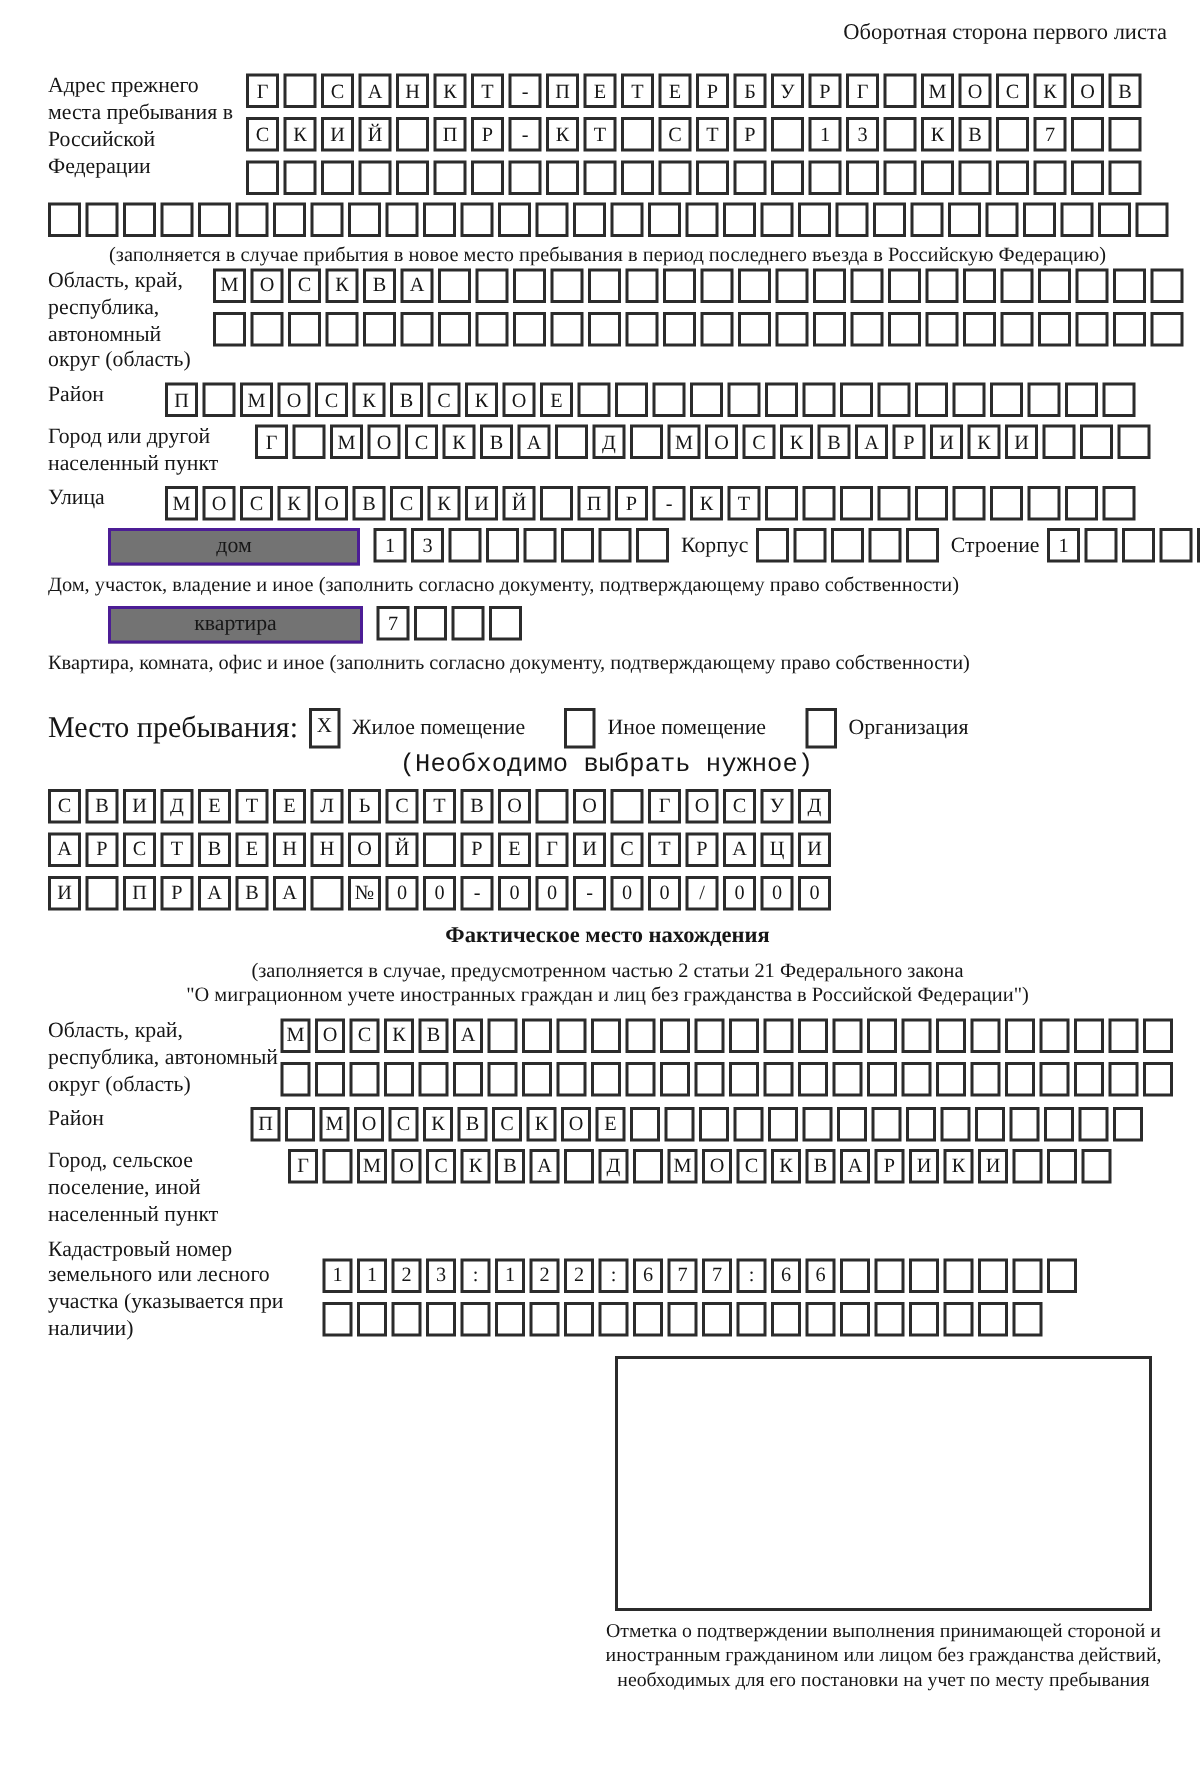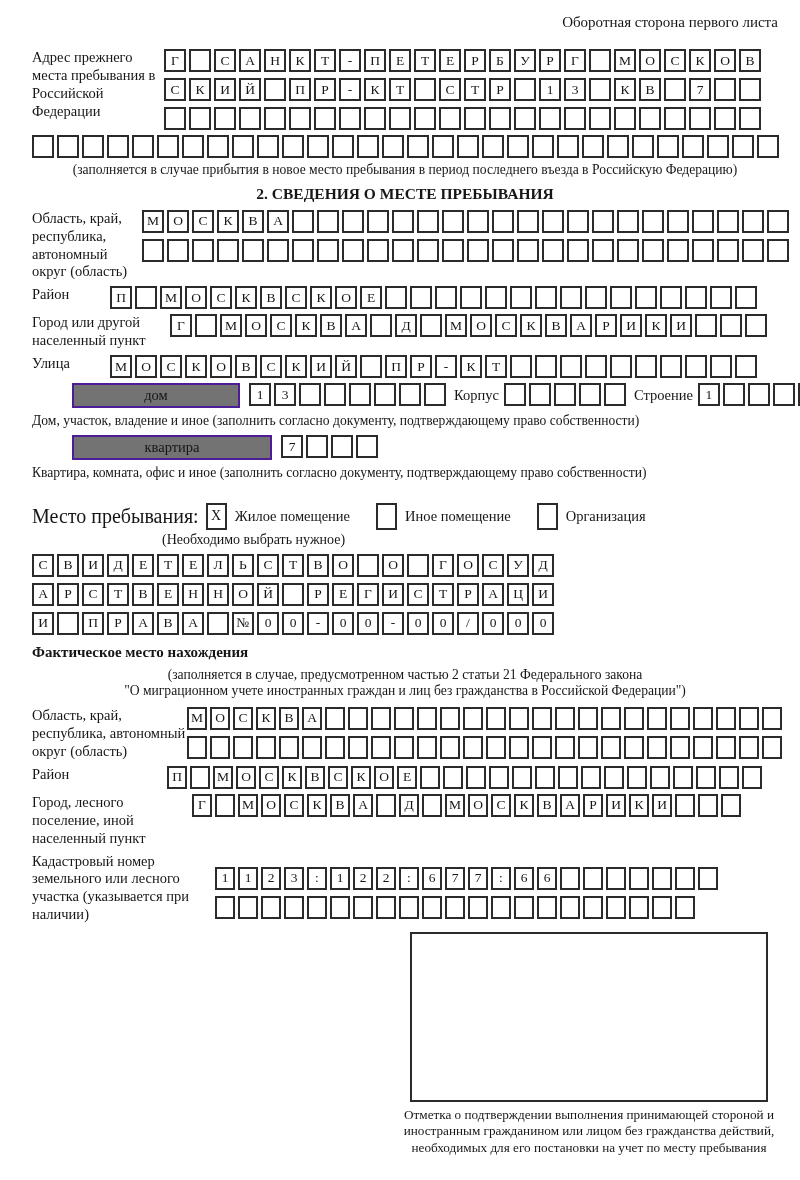--- a/index.html
+++ b/index.html
@@ -15,34 +15,34 @@
   .cells{display:flex;gap:3px;flex-shrink:0;}
   .cell{box-sizing:border-box;flex:0 0 22px;width:22px;height:23px;border:2px solid #2b2b2b;
         display:flex;align-items:center;justify-content:center;
         font-size:13.5px;line-height:1;background:#fff;}
   .cells.small .cell{flex:0 0 20px;width:20px;}
 
   .note{font-size:13.6px;line-height:1.22;}
   .note.center{text-align:center;}
 
   .h2{font-weight:bold;font-size:15.5px;text-align:center;margin:6px 0 7px 0;}
-  .h3{font-weight:bold;font-size:15px;margin:9px 0 6px 0;}
+  .h3{font-weight:bold;font-size:15px;text-align:center;margin:9px 0 6px 0;}
 
   .widebox{box-sizing:border-box;border:2px solid #4c1d95;height:25px;display:flex;
            align-items:center;justify-content:center;font-size:14.5px;flex-shrink:0;background:#737373;margin-left:40px;}
   .house-box{width:168px;margin-right:9px;}
-  .apt-box{width:200px;margin-right:9px;}
+  .apt-box{width:170px;margin-right:9px;}
   .inline-label{font-size:14.5px;line-height:25px;margin:0 5px 0 8px;white-space:nowrap;}
 
   .stay-row{align-items:center;margin-bottom:2px;}
   .stay-label{font-size:20px;margin-right:7px;white-space:nowrap;}
   .checkbox{box-sizing:border-box;width:21px;height:27px;border:2px solid #2b2b2b;
             display:flex;align-items:center;justify-content:center;font-size:14px;flex-shrink:0;background:#fff;}
   .stay-opt{font-size:14.5px;margin:0 26px 0 8px;white-space:nowrap;}
-  .stay-note{font-size:14px;text-align:left;width:380px;margin:0 0 6px 130px;}
+  .stay-note{font-size:17px;text-align:right;width:380px;margin:0 0 6px 130px;font-family:Liberation Mono, monospace;}
   .mt14{margin-top:14px;}
 
   .stamp-box{box-sizing:border-box;border:2px solid #2b2b2b;width:358px;height:170px;
              margin:8px 0 5px 378px;background:#fff;}
   .stamp-caption{width:398px;margin-left:358px;text-align:center;font-size:13.2px;line-height:1.22;}
 
   .lw-prev{width:132px;}
   .lw-region{width:110px;}
   .lw-district{width:78px;}
   .lw-city{width:138px;}
@@ -170,21 +170,20 @@
       <div class="cell"></div>
       <div class="cell"></div>
       <div class="cell"></div>
       <div class="cell"></div>
       <div class="cell"></div>
       <div class="cell"></div>
       <div class="cell"></div>
     </div>
   <div class="note center">(заполняется в случае прибытия в новое место пребывания в период последнего въезда в Российскую Федерацию)</div>
 
-  <div class="h2">2. СВЕДЕНИЯ О МЕСТЕ ПРЕБЫВАНИЯ</div>
 
   <div class="row">
     <div class="label lw-region">Область, край, республика, автономный округ (область)</div>
     <div class="cellcol">
       <div class="cells">
           <div class="cell">М</div>
           <div class="cell">О</div>
           <div class="cell">С</div>
           <div class="cell">К</div>
           <div class="cell">В</div>
@@ -554,21 +553,21 @@
         <div class="cell"></div>
         <div class="cell"></div>
         <div class="cell"></div>
         <div class="cell"></div>
         <div class="cell"></div>
         <div class="cell"></div>
       </div>
   </div>
 
   <div class="row">
-    <div class="label lw-acity">Город, лесного поселение, иной населенный пункт</div>
+    <div class="label lw-acity">Город, сельское поселение, иной населенный пункт</div>
     <div class="cells small">
         <div class="cell">Г</div>
         <div class="cell"></div>
         <div class="cell">М</div>
         <div class="cell">О</div>
         <div class="cell">С</div>
         <div class="cell">К</div>
         <div class="cell">В</div>
         <div class="cell">А</div>
         <div class="cell"></div>

